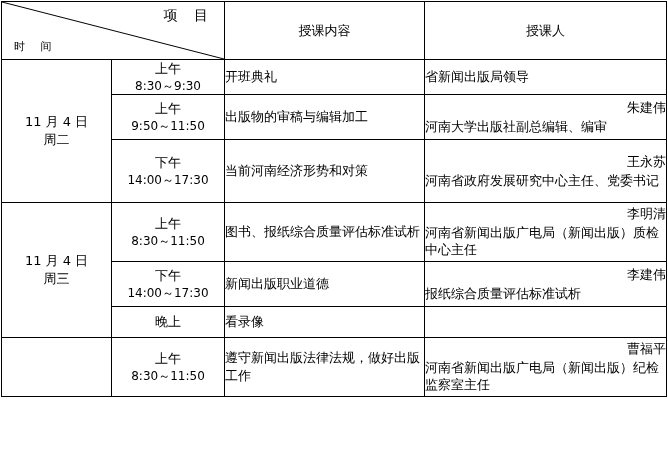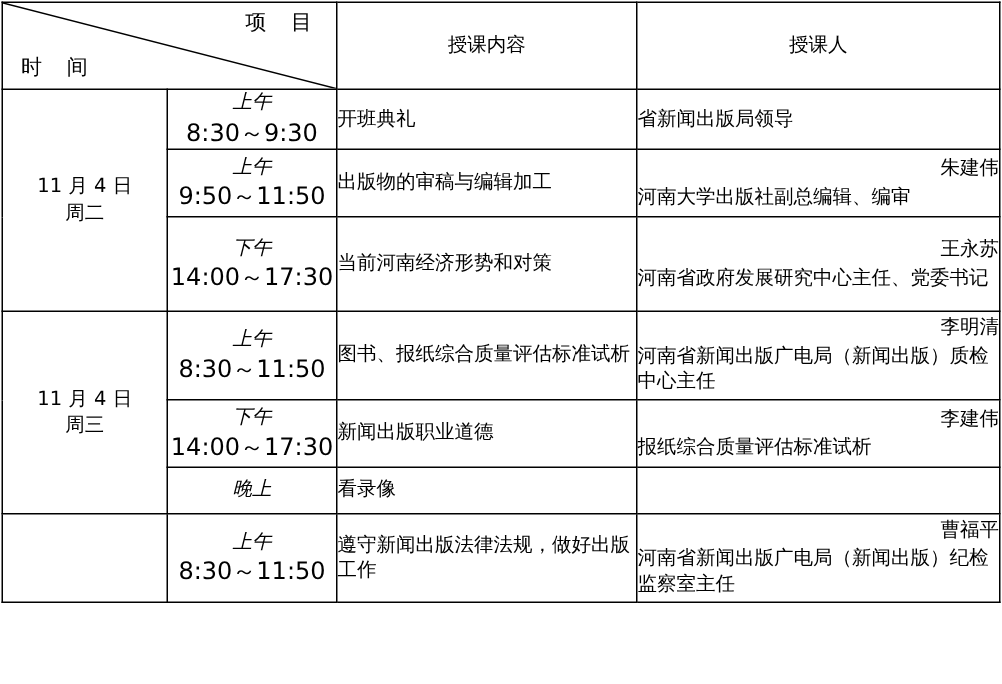--- a/index.html
+++ b/index.html
@@ -43,41 +43,41 @@
   .corner .lbl-item{
     position:absolute;
     top:4px;right:10px;
     font-size:14px;
     letter-spacing:6px;
     text-align:right;
   }
   .corner .lbl-time{
     position:absolute;
     bottom:4px;left:12px;
-    font-size:14px;
+    font-size:11px;
     letter-spacing:6px;
     margin-top:34px;
   }
   .hdr{
     text-align:center;
     font-size:14px;
     height:57px;
   }
   .date-cell{
     text-align:center;
     font-size:14px;
     line-height:1.5;
   }
   .time-cell{
     text-align:center;
     font-size:13px;
     padding:5px 2px;
   }
-  .time-cell .t1{display:block;font-size:13px;font-style:italic;}
-  .time-cell .t2{display:block;font-size:16px;}
+  .time-cell .t1{display:block;font-size:13px;}
+  .time-cell .t2{display:block;font-size:12px;}
   .content-cell{
     padding:6px 6px 6px 8px;
     font-size:13px;
   }
   .teacher-cell{
     padding:5px 6px 5px 8px;
     font-size:13px;
   }
   .teacher-cell .name{
     display:block;

